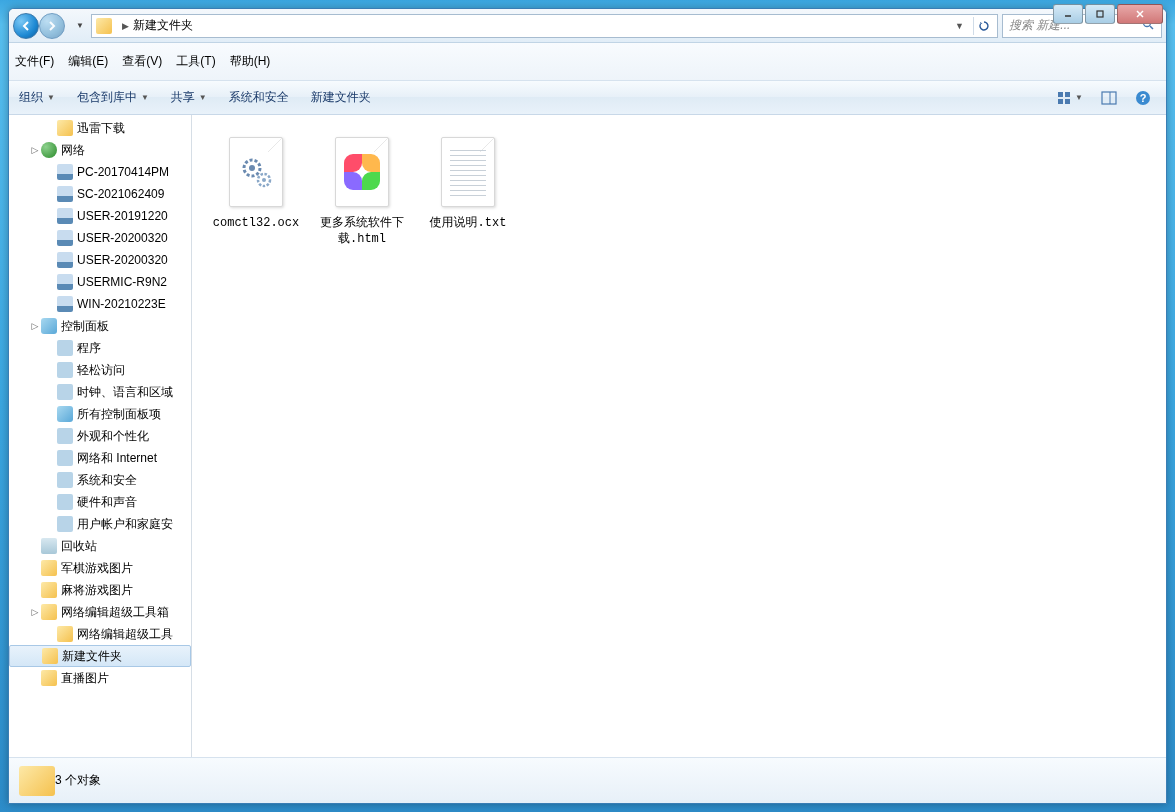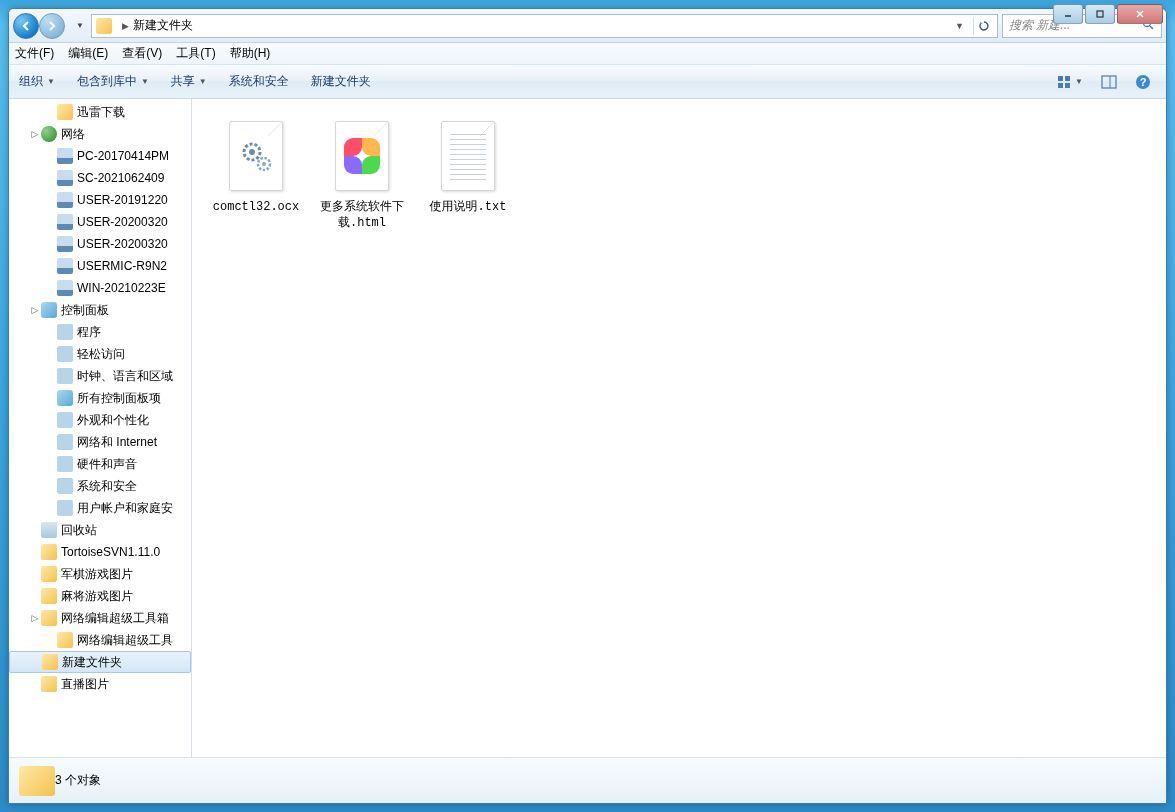--- a/index.html
+++ b/index.html
@@ -14,21 +14,21 @@
 .nav-arrow { width: 26px; height: 26px; border-radius: 50%; background: radial-gradient(circle at 30% 30%, #7bc8f5, #1f8ad4 60%, #0a5a9c); display: flex; align-items: center; justify-content: center; color: #fff; font-size: 14px; cursor: pointer; border: 1px solid #3a78ab; }
 .nav-arrow.fwd { background: radial-gradient(circle at 30% 30%, #a8d4ef, #6da9d0 60%, #4c82ab); opacity: 0.7; }
 .nav-dd { width: 14px; height: 20px; display: flex; align-items: center; justify-content: center; font-size: 8px; color: #444; cursor: pointer; }
 .addressbar { flex: 1; height: 24px; background: #fff; border: 1px solid #a7bcd0; display: flex; align-items: center; padding: 0 4px; font-size: 12px; }
 .ab-icon { width: 16px; height: 16px; background: linear-gradient(135deg, #fde9a8, #f5c14e); border-radius: 2px; margin-right: 6px; }
 .ab-sep { color: #555; margin: 0 4px; font-size: 9px; }
 .ab-refresh { margin-left: auto; display: flex; align-items: center; gap: 2px; }
 .ab-rbtn { width: 20px; height: 18px; border-left: 1px solid #d0dce8; display: flex; align-items: center; justify-content: center; font-size: 10px; color: #2a5a9a; cursor: pointer; }
 .searchbox { width: 160px; height: 24px; background: #fff; border: 1px solid #a7bcd0; display: flex; align-items: center; padding: 0 6px; font-size: 12px; color: #888; font-style: italic; }
 .search-icon { margin-left: auto; color: #4a7ab0; font-style: normal; }
-.menubar { height: 22px; background: linear-gradient(to bottom, #f8fbfe, #eef4fa); border-bottom: 1px solid #d6e2ee; display: flex; align-items: center; padding: 0 6px; font-size: 12px; gap: 14px; }
+.menubar { height: 38px; background: linear-gradient(to bottom, #f8fbfe, #eef4fa); border-bottom: 1px solid #d6e2ee; display: flex; align-items: center; padding: 0 6px; font-size: 12px; gap: 14px; }
 .menu-item { cursor: pointer; }
 .toolbar { height: 34px; background: linear-gradient(to bottom, #f7fbfe, #e7f0f8 49%, #dfebf5 50%, #e9f2fa); border-bottom: 1px solid #c8d8e8; display: flex; align-items: center; padding: 0 10px; font-size: 12px; gap: 22px; color: #1a3a6a; }
 .tb-item { display: flex; align-items: center; gap: 4px; cursor: pointer; }
 .tb-dd { font-size: 8px; color: #555; }
 .tb-right { margin-left: auto; display: flex; align-items: center; gap: 8px; }
 .tb-iconbtn { padding: 2px 4px; display: flex; align-items: center; gap: 2px; cursor: pointer; color: #1a3a6a; border: 1px solid transparent; border-radius: 2px; }
 .content { flex: 1; display: flex; overflow: hidden; }
 .sidebar { width: 183px; background: #fff; border-right: 1px solid #d6dee6; overflow-y: auto; overflow-x: hidden; padding: 2px 0; font-size: 12px; position: relative; }
 .sidebar::-webkit-scrollbar { width: 17px; }
 .sidebar::-webkit-scrollbar-track { background: #f0f0f0; border-left: 1px solid #e0e0e0; }
@@ -269,45 +269,39 @@
         <div class="tree-item">
           <span class="tree-indent" style="width: 32px;"></span>
           <span class="tree-expand"></span>
           <span class="ti-icon icon-generic"></span>
           <span>网络和 Internet</span>
         </div>
         <div class="tree-item">
           <span class="tree-indent" style="width: 32px;"></span>
           <span class="tree-expand"></span>
           <span class="ti-icon icon-generic"></span>
+          <span>系统和安全</span>
+        </div>
+        <div class="tree-item">
+          <span class="tree-indent" style="width: 32px;"></span>
+          <span class="tree-expand"></span>
+          <span class="ti-icon icon-generic"></span>
           <span>硬件和声音</span>
-        </div>
-        <div class="tree-item">
-          <span class="tree-indent" style="width: 32px;"></span>
-          <span class="tree-expand"></span>
-          <span class="ti-icon icon-generic"></span>
-          <span>系统和安全</span>
         </div>
         <div class="tree-item">
           <span class="tree-indent" style="width: 32px;"></span>
           <span class="tree-expand"></span>
           <span class="ti-icon icon-generic"></span>
           <span>用户帐户和家庭安</span>
         </div>
         <div class="tree-item">
           <span class="tree-indent" style="width: 16px;"></span>
           <span class="tree-expand"></span>
           <span class="ti-icon icon-recycle"></span>
           <span>回收站</span>
-        </div>
-        <div class="tree-item">
-          <span class="tree-indent" style="width: 16px;"></span>
-          <span class="tree-expand"></span>
-          <span class="ti-icon icon-folder"></span>
-          <span>TortoiseSVN1.11.0</span>
         </div>
         <div class="tree-item">
           <span class="tree-indent" style="width: 16px;"></span>
           <span class="tree-expand"></span>
           <span class="ti-icon icon-folder"></span>
           <span>军棋游戏图片</span>
         </div>
         <div class="tree-item">
           <span class="tree-indent" style="width: 16px;"></span>
           <span class="tree-expand"></span>

